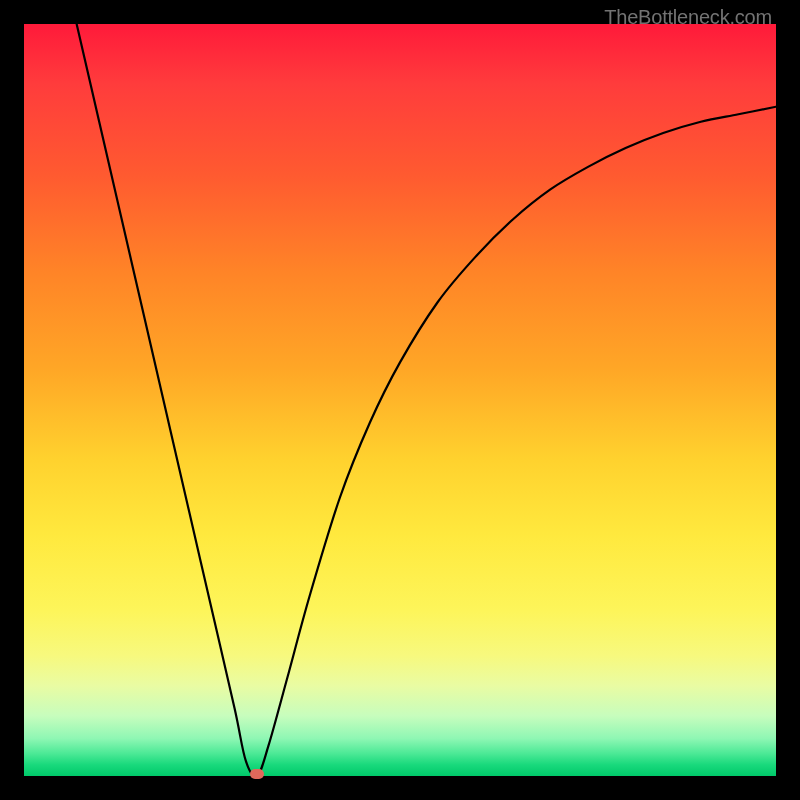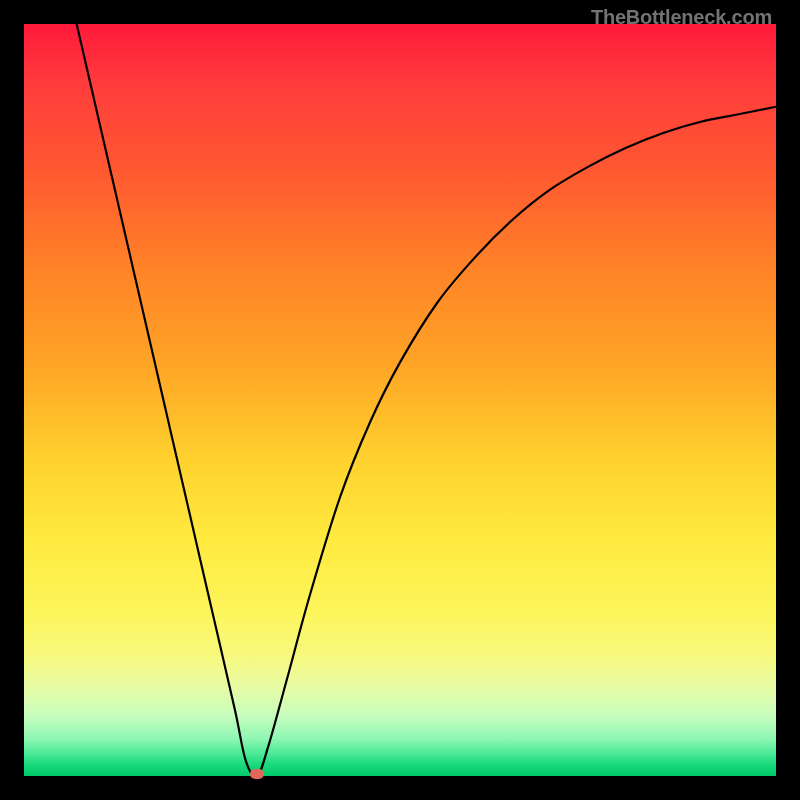--- a/index.html
+++ b/index.html
@@ -34,21 +34,21 @@
       #19d97c 98.5%,
       #00c96a 100%
     );
   }
   .watermark {
     position: absolute;
     right: 28px;
     top: 6px;
     color: #737373;
     font-size: 20px;
-    font-weight: 700;
+    font-weight: 400;
     letter-spacing: -0.2px;
   }
   svg.curve {
     position: absolute;
     left: 0;
     top: 0;
     width: 752px;
     height: 752px;
   }
   .marker {

